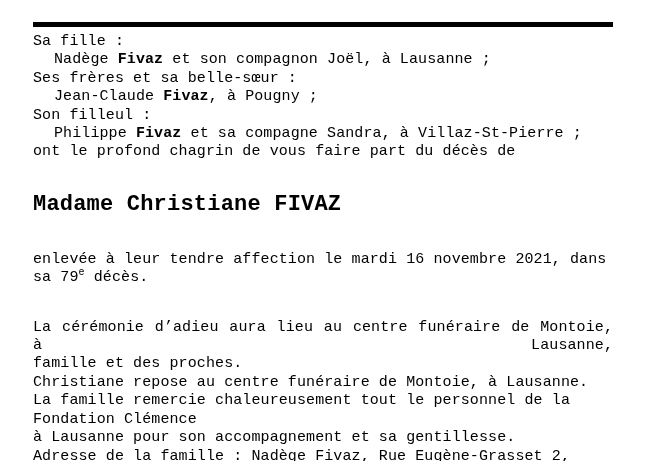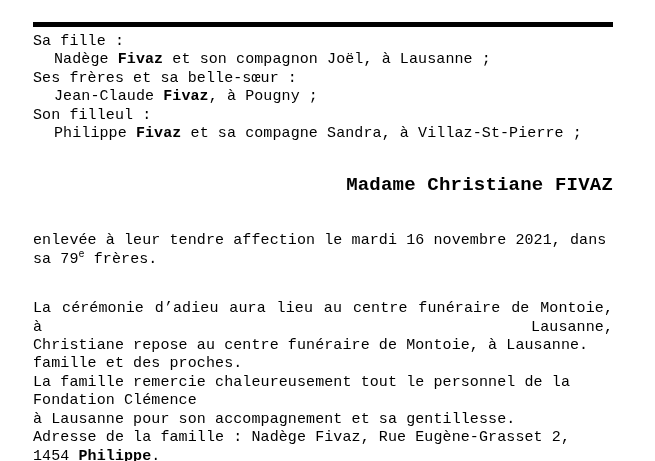--- a/index.html
+++ b/index.html
@@ -50,51 +50,52 @@
   .line .bold {
     font-weight: bold;
   }
   .line sup {
     font-size: 10px;
     line-height: 0;
     vertical-align: super;
   }
   .deceased-name {
     margin-top: 33px;
-    font-size: 19px;
+    font-size: 22px;
     font-weight: bold;
-    text-align: right;
+    text-align: left;
     line-height: 19px;
     letter-spacing: 0.2px;
   }
   .details-block {
     margin-top: 37px;
   }
 </style>
 </head>
 <body>
 
 <div class="notice">
   <div class="top-rule"></div>
 
   <div class="family-block">
       <div class="line"><span>Sa fille :</span></div>
       <div class="line indent"><span>Nadège </span><span class="bold">Fivaz</span><span> et son compagnon Joël, à Lausanne ;</span></div>
       <div class="line"><span>Ses frères et sa belle-sœur :</span></div>
       <div class="line indent"><span>Jean-Claude </span><span class="bold">Fivaz</span><span>, à Pougny ;</span></div>
       <div class="line"><span>Son filleul :</span></div>
       <div class="line indent"><span>Philippe </span><span class="bold">Fivaz</span><span> et sa compagne Sandra, à Villaz-St-Pierre ;</span></div>
+      <div class="line"><span>ont le profond chagrin de vous faire part du décès de</span></div>
     </div>
 
   <div class="deceased-name">Madame Christiane FIVAZ</div>
 
   <div class="details-block">
-      <div class="line"><span>enlevée à leur tendre affection le mardi 16 novembre 2021, dans sa 79</span><sup>e</sup><span> frères.</span></div>
+      <div class="line"><span>enlevée à leur tendre affection le mardi 16 novembre 2021, dans sa 79</span><sup>e</sup><span> décès.</span></div>
       <div class="line justify"><span>La cérémonie d’adieu aura lieu au centre funéraire de Montoie, à Lausanne,</span></div>
+      <div class="line"><span>famille et des proches.</span></div>
       <div class="line"><span>Christiane repose au centre funéraire de Montoie, à Lausanne.</span></div>
-      <div class="line"><span>famille et des proches.</span></div>
       <div class="line"><span>La famille remercie chaleureusement tout le personnel de la Fondation Clémence</span></div>
       <div class="line"><span>à Lausanne pour son accompagnement et sa gentillesse.</span></div>
       <div class="line"><span>Adresse de la famille : Nadège Fivaz, Rue Eugène-Grasset 2, 1454 </span><span class="bold">Philippe</span><span>.</span></div>
     </div>
 
   <div class="bottom-rule"></div>
 </div>
 
 </body></html>

